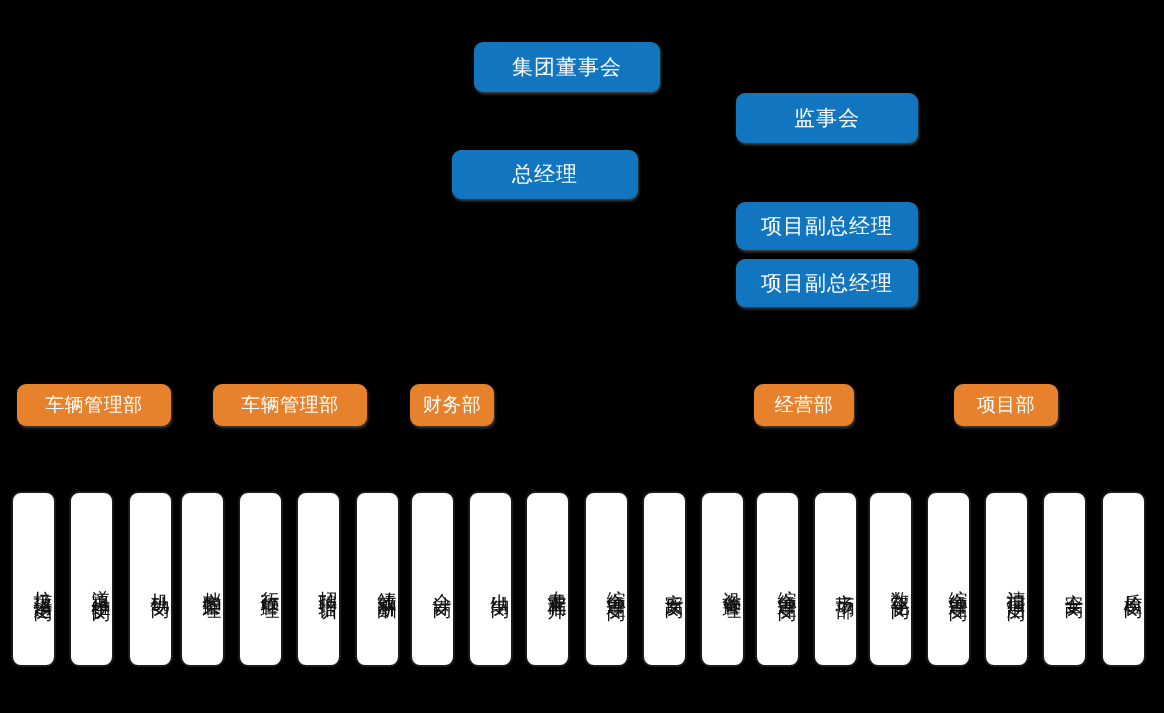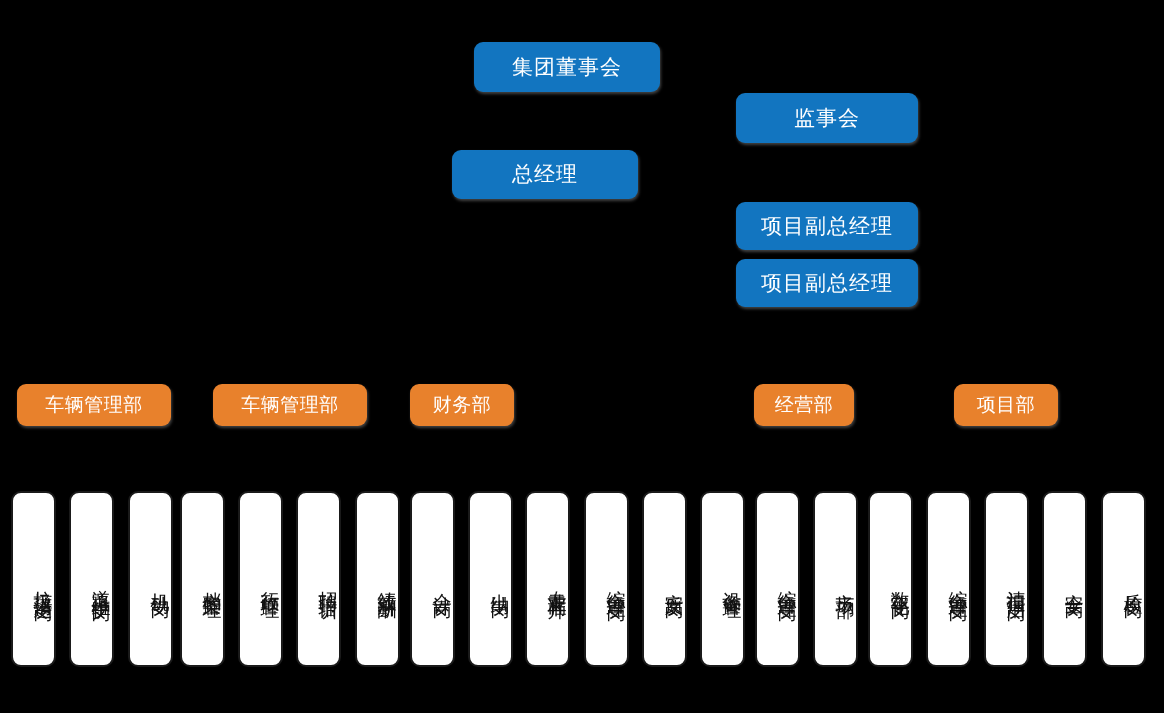--- a/index.html
+++ b/index.html
@@ -157,21 +157,21 @@
 
 
   <div class="node orange" style="left:17px; top:384px; width:154px; height:42px;">
     <span>车辆管理部</span>
   </div>
 
   <div class="node orange" style="left:213px; top:384px; width:154px; height:42px;">
     <span>车辆管理部</span>
   </div>
 
-  <div class="node orange" style="left:410px; top:384px; width:104px; height:42px;">
+  <div class="node orange" style="left:410px; top:384px; width:84px; height:42px;">
     <span>财务部</span>
   </div>
 
 
   <div class="node orange" style="left:754px; top:384px; width:100px; height:42px;">
     <span>经营部</span>
   </div>
 
   <div class="node orange" style="left:954px; top:384px; width:104px; height:42px;">
     <span>项目部</span>

